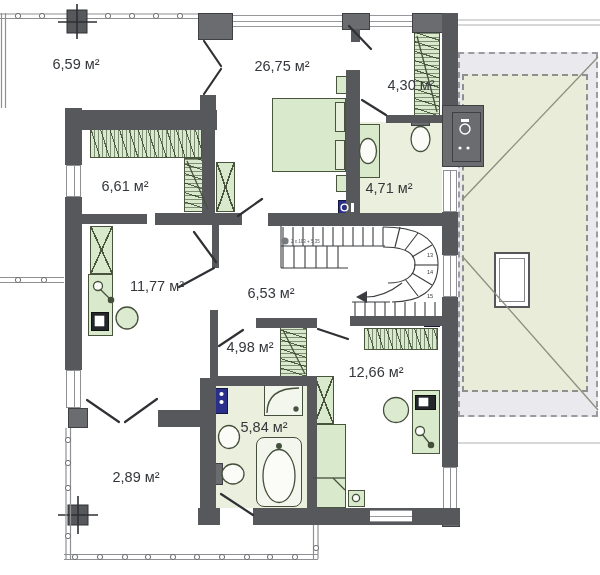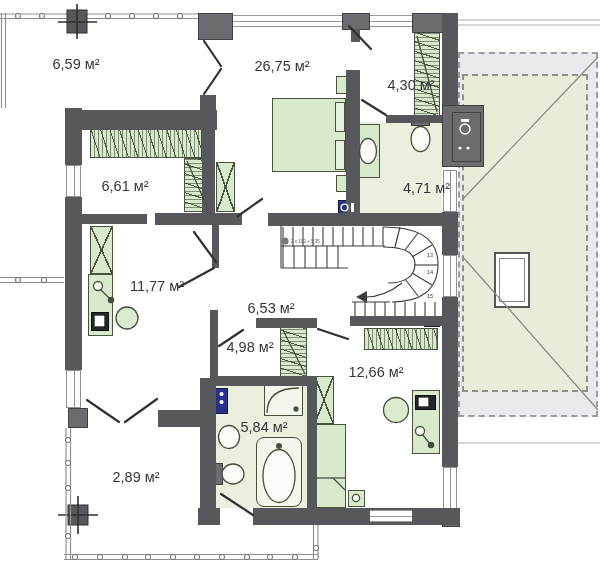--- a/index.html
+++ b/index.html
@@ -297,22 +297,22 @@
       <circle cx="460" cy="148" r="1.6"></circle>
         <circle cx="468" cy="148" r="1.6"></circle>
       <circle cx="344.5" cy="207.5" r="3.4" stroke="#fff" fill="none" stroke-width="1.4"></circle>
       <rect x="351" y="203" width="3" height="9"></rect>
     </g>
   </svg>
 
   <div class="label" style="left:38px;top:56px;width:76px;">6,59 м²</div>
   <div class="label" style="left:240px;top:58px;width:84px;">26,75 м²</div>
   <div class="label" style="left:356px;top:77px;width:62px;margin-left:24px;">4,30 м²</div>
-  <div class="label" style="left:384px;top:180px;width:66px;text-align:right;">4,71 м²</div>
+  <div class="label" style="left:356px;top:180px;width:66px;">4,71 м²</div>
   <div class="label" style="left:89px;top:178px;width:72px;">6,61 м²</div>
   <div class="label" style="left:116px;top:278px;width:82px;">11,77 м²</div>
-  <div class="label" style="left:238px;top:300px;width:66px;">6,53 м²</div>
+  <div class="label" style="left:238px;top:285px;width:66px;">6,53 м²</div>
   <div class="label" style="left:219px;top:339px;width:62px;">4,98 м²</div>
   <div class="label" style="left:334px;top:364px;width:84px;">12,66 м²</div>
   <div class="label" style="left:231px;top:419px;width:66px;">5,84 м²</div>
   <div class="label" style="left:99px;top:469px;width:74px;">2,89 м²</div>
 
 </div>
 
 </body></html>

